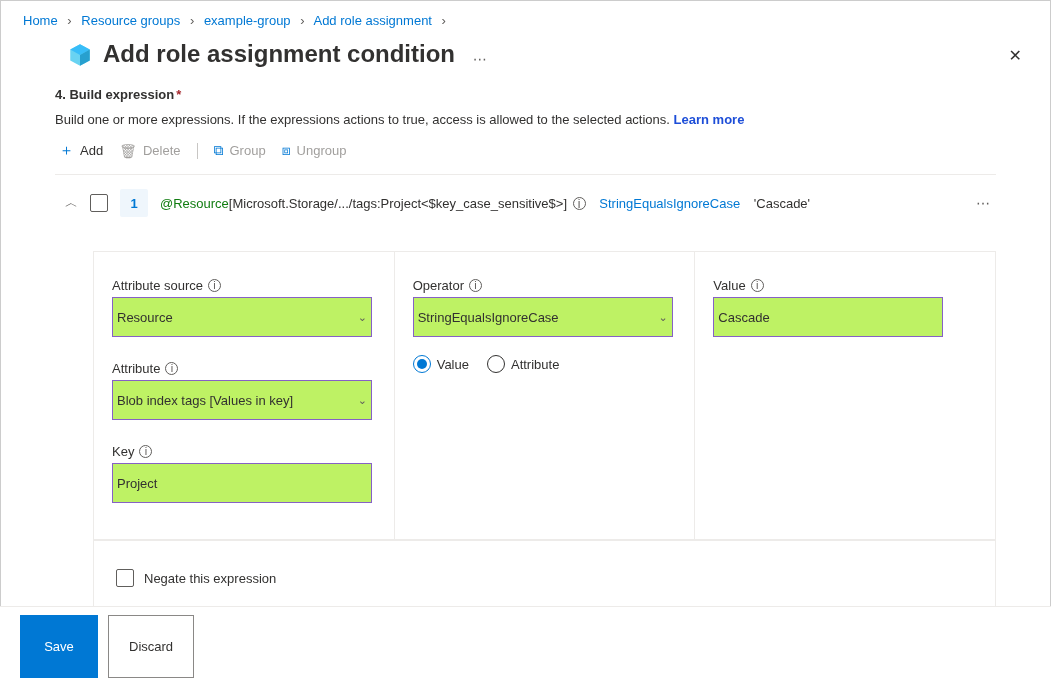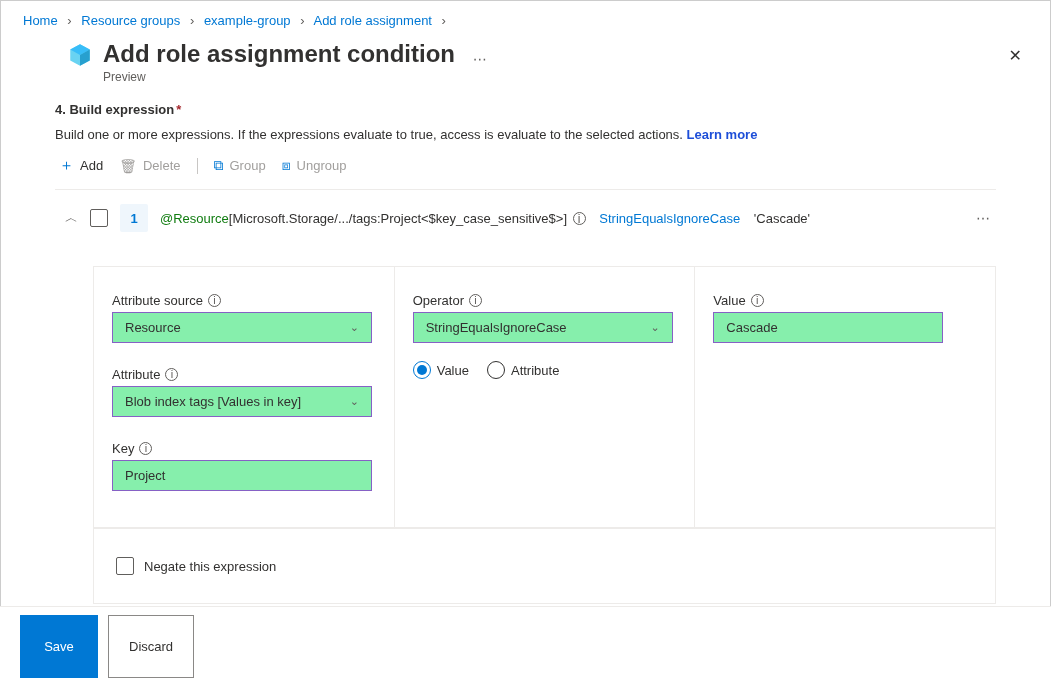--- a/index.html
+++ b/index.html
@@ -86,26 +86,26 @@
     flex: 1; padding: 26px 18px 36px;
     border-right: 1px solid #edebe9;
   }
   .col:last-child { border-right: none; }
   .field-label {
     font-size: 13px; color: #323130; margin-bottom: 4px;
     display: flex; align-items: center; gap: 5px;
   }
   .info-i { font-size: 11px; color: #605e5c; border: 1px solid #605e5c; border-radius: 50%; width: 13px; height: 13px; display:inline-flex; align-items:center; justify-content:center; cursor:pointer; line-height:1;}
   .select, .txt {
-    width: 260px; height: 31px;
+    width: 260px; height: 40px;
     border: 1px solid #8661c5;
-    padding: 0 12px;
+    padding: 0 4px;
     font-size: 13px;
     display: flex; align-items: center; justify-content: space-between;
-    background: #86efac;
+    background: #bef264;
     cursor: pointer;
   }
   .txt { border-color: #8661c5; cursor: text; justify-content: flex-start; }
   .select .chev { color: #605e5c; font-size: 11px; }
   .field-gap { height: 24px; }
   .radio-row { display: flex; gap: 18px; margin-top: 18px; align-items: center; }
   .radio { display: inline-flex; align-items: center; gap: 6px; cursor: pointer; }
   .radio .outer { width: 18px; height: 18px; border: 1px solid #323130; border-radius: 50%; display: inline-flex; align-items: center; justify-content:center; }
   .radio.sel .outer { border-color: #0078d4; }
   .radio .inner { width: 10px; height: 10px; background: #0078d4; border-radius: 50%; display:none; }
@@ -157,30 +157,29 @@
   <span class="cube-icon">
     <svg viewBox="0 0 24 24" width="26" height="26">
         <path fill="#69d3f2" d="M12 2l9 5v10l-9 5-9-5V7z"></path>
         <path fill="#38bdf8" d="M12 2l9 5-9 5-9-5z"></path>
         <path fill="#27a0cf" d="M12 12l9-5v10l-9 5z"></path>
       </svg>
   </span>
   <div class="title-block">
     <span class="page-title">Add role assignment condition</span>
     <span class="ellipsis">⋯</span>
-    <div class="preview">Preview</div>
   </div>
   <span class="close-x">✕</span>
 </div>
 
 <div class="section-title">
   <span>4. Build expression</span><span class="required">*</span>
 </div>
 <div class="section-desc">
-  <span>Build one or more expressions. If the expressions evaluate to true, access is evaluate to the selected actions.</span>
+  <span>Build one or more expressions. If the expressions actions to true, access is allowed to the selected actions.</span>
   <a>Learn more</a>
 </div>
 
 <div class="toolbar">
   <span class="toolbar-btn">
     <span class="plus">＋</span>
     <span>Add</span>
   </span>
   <span class="toolbar-btn disabled">
     <span class="tb-icon dis">🗑</span>

